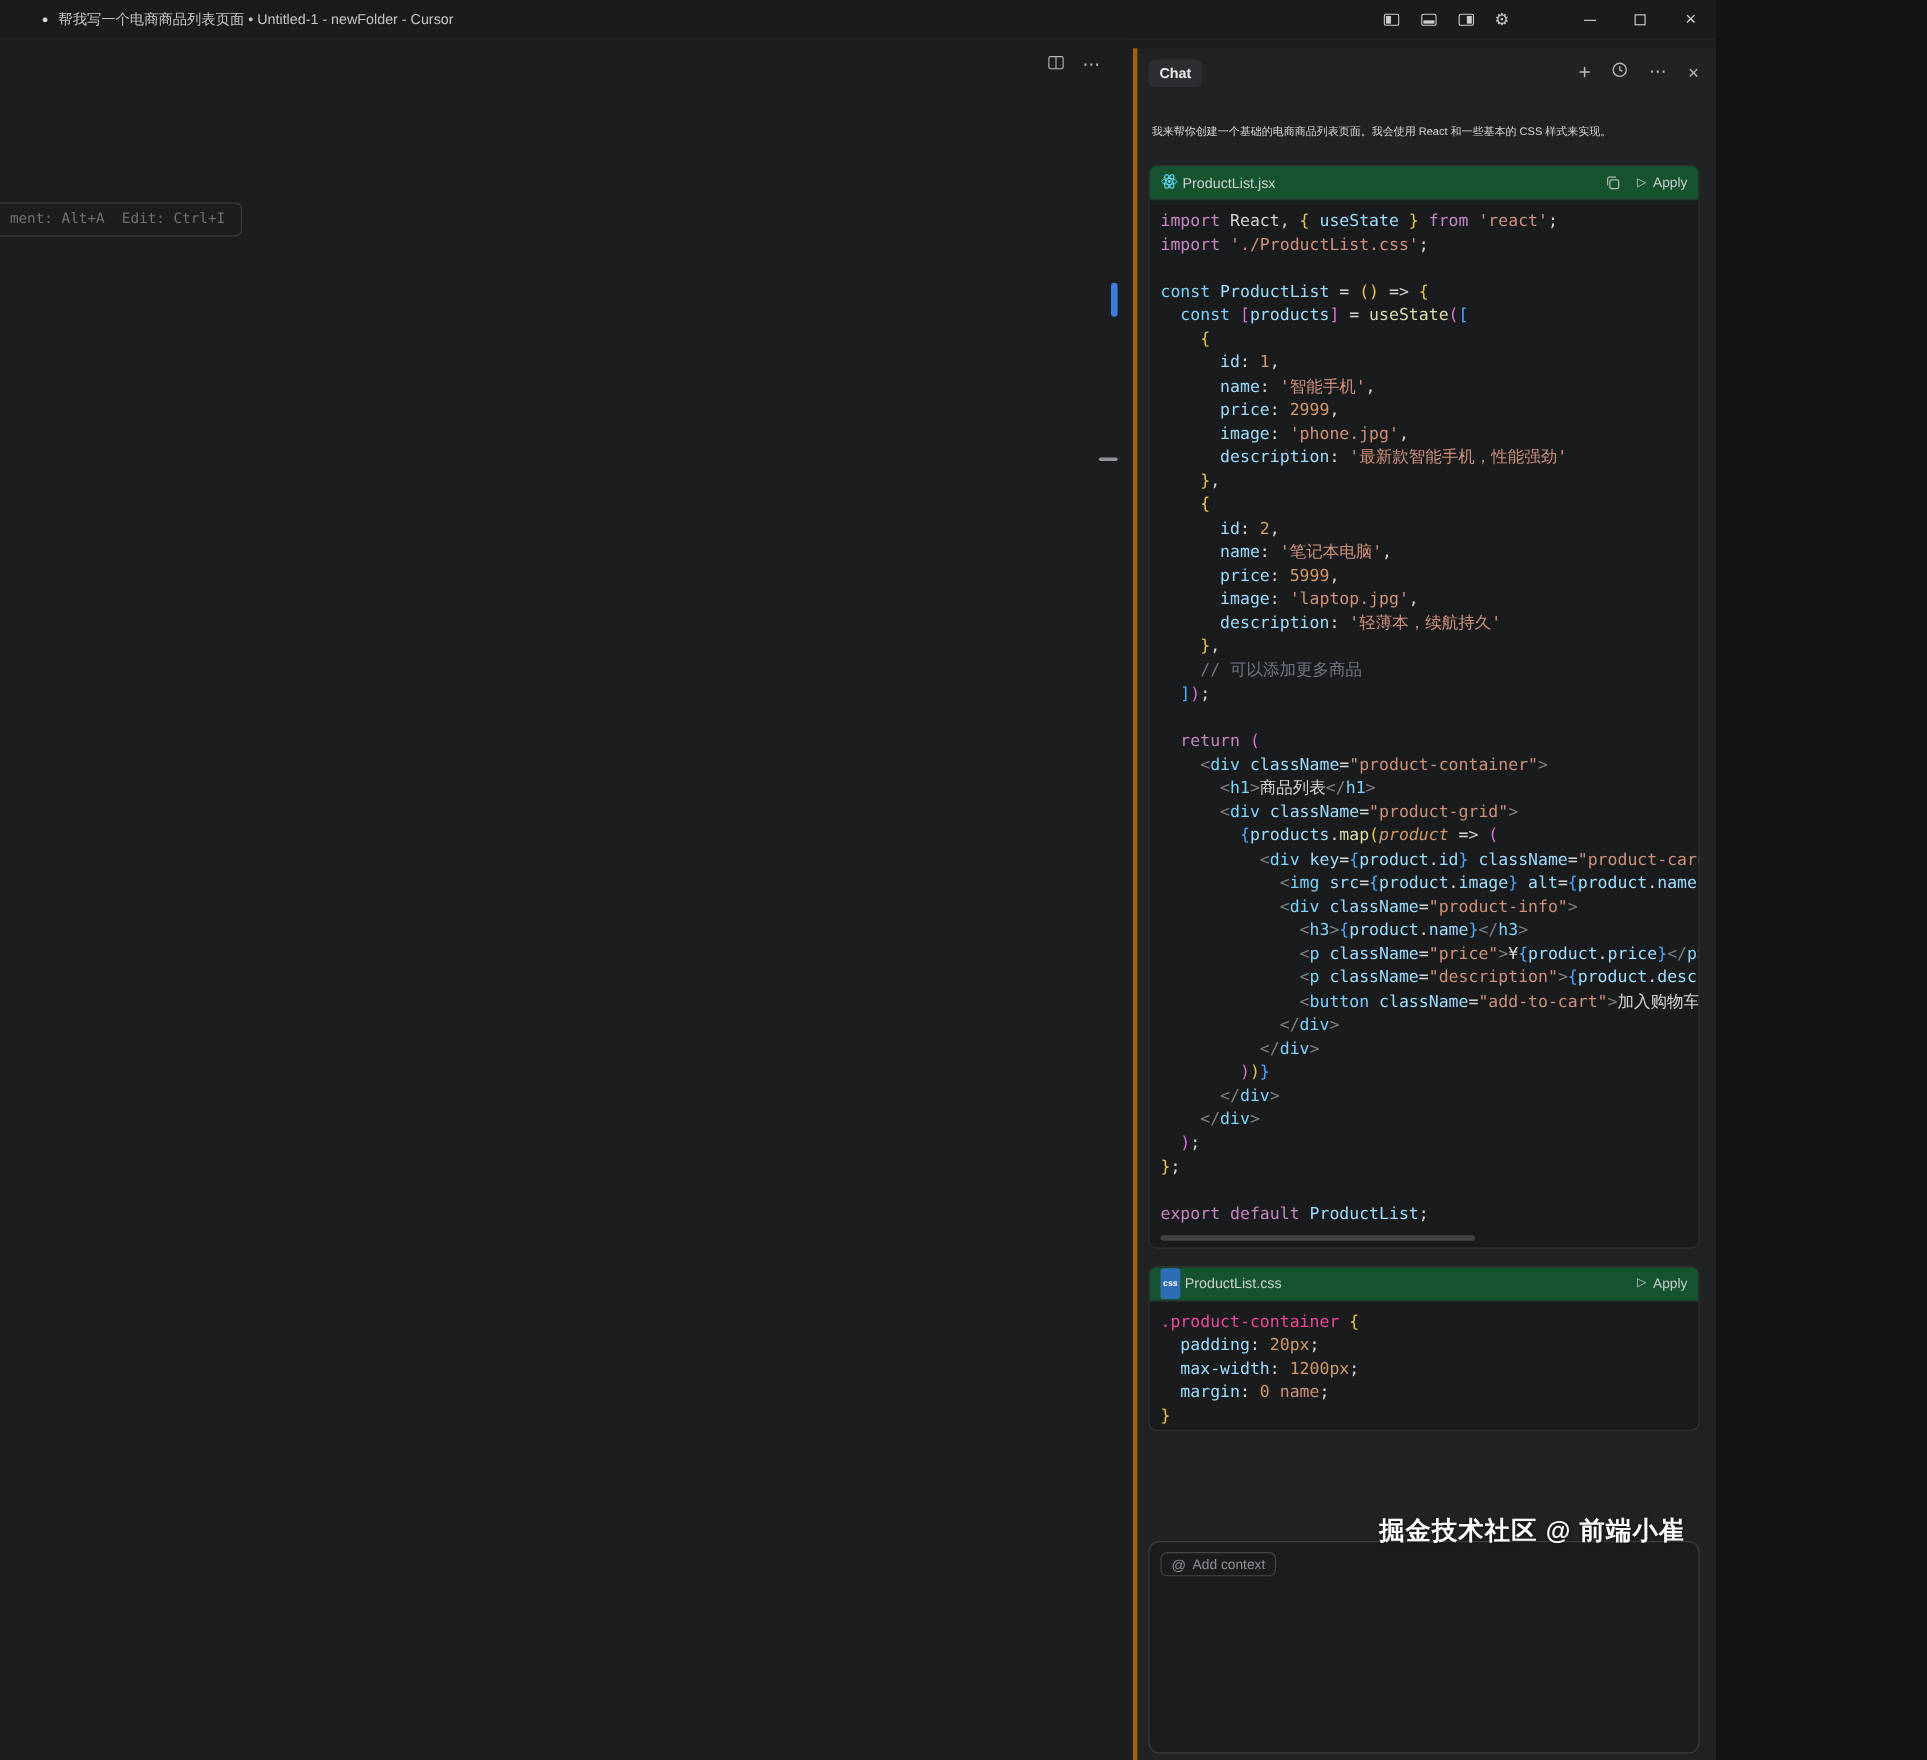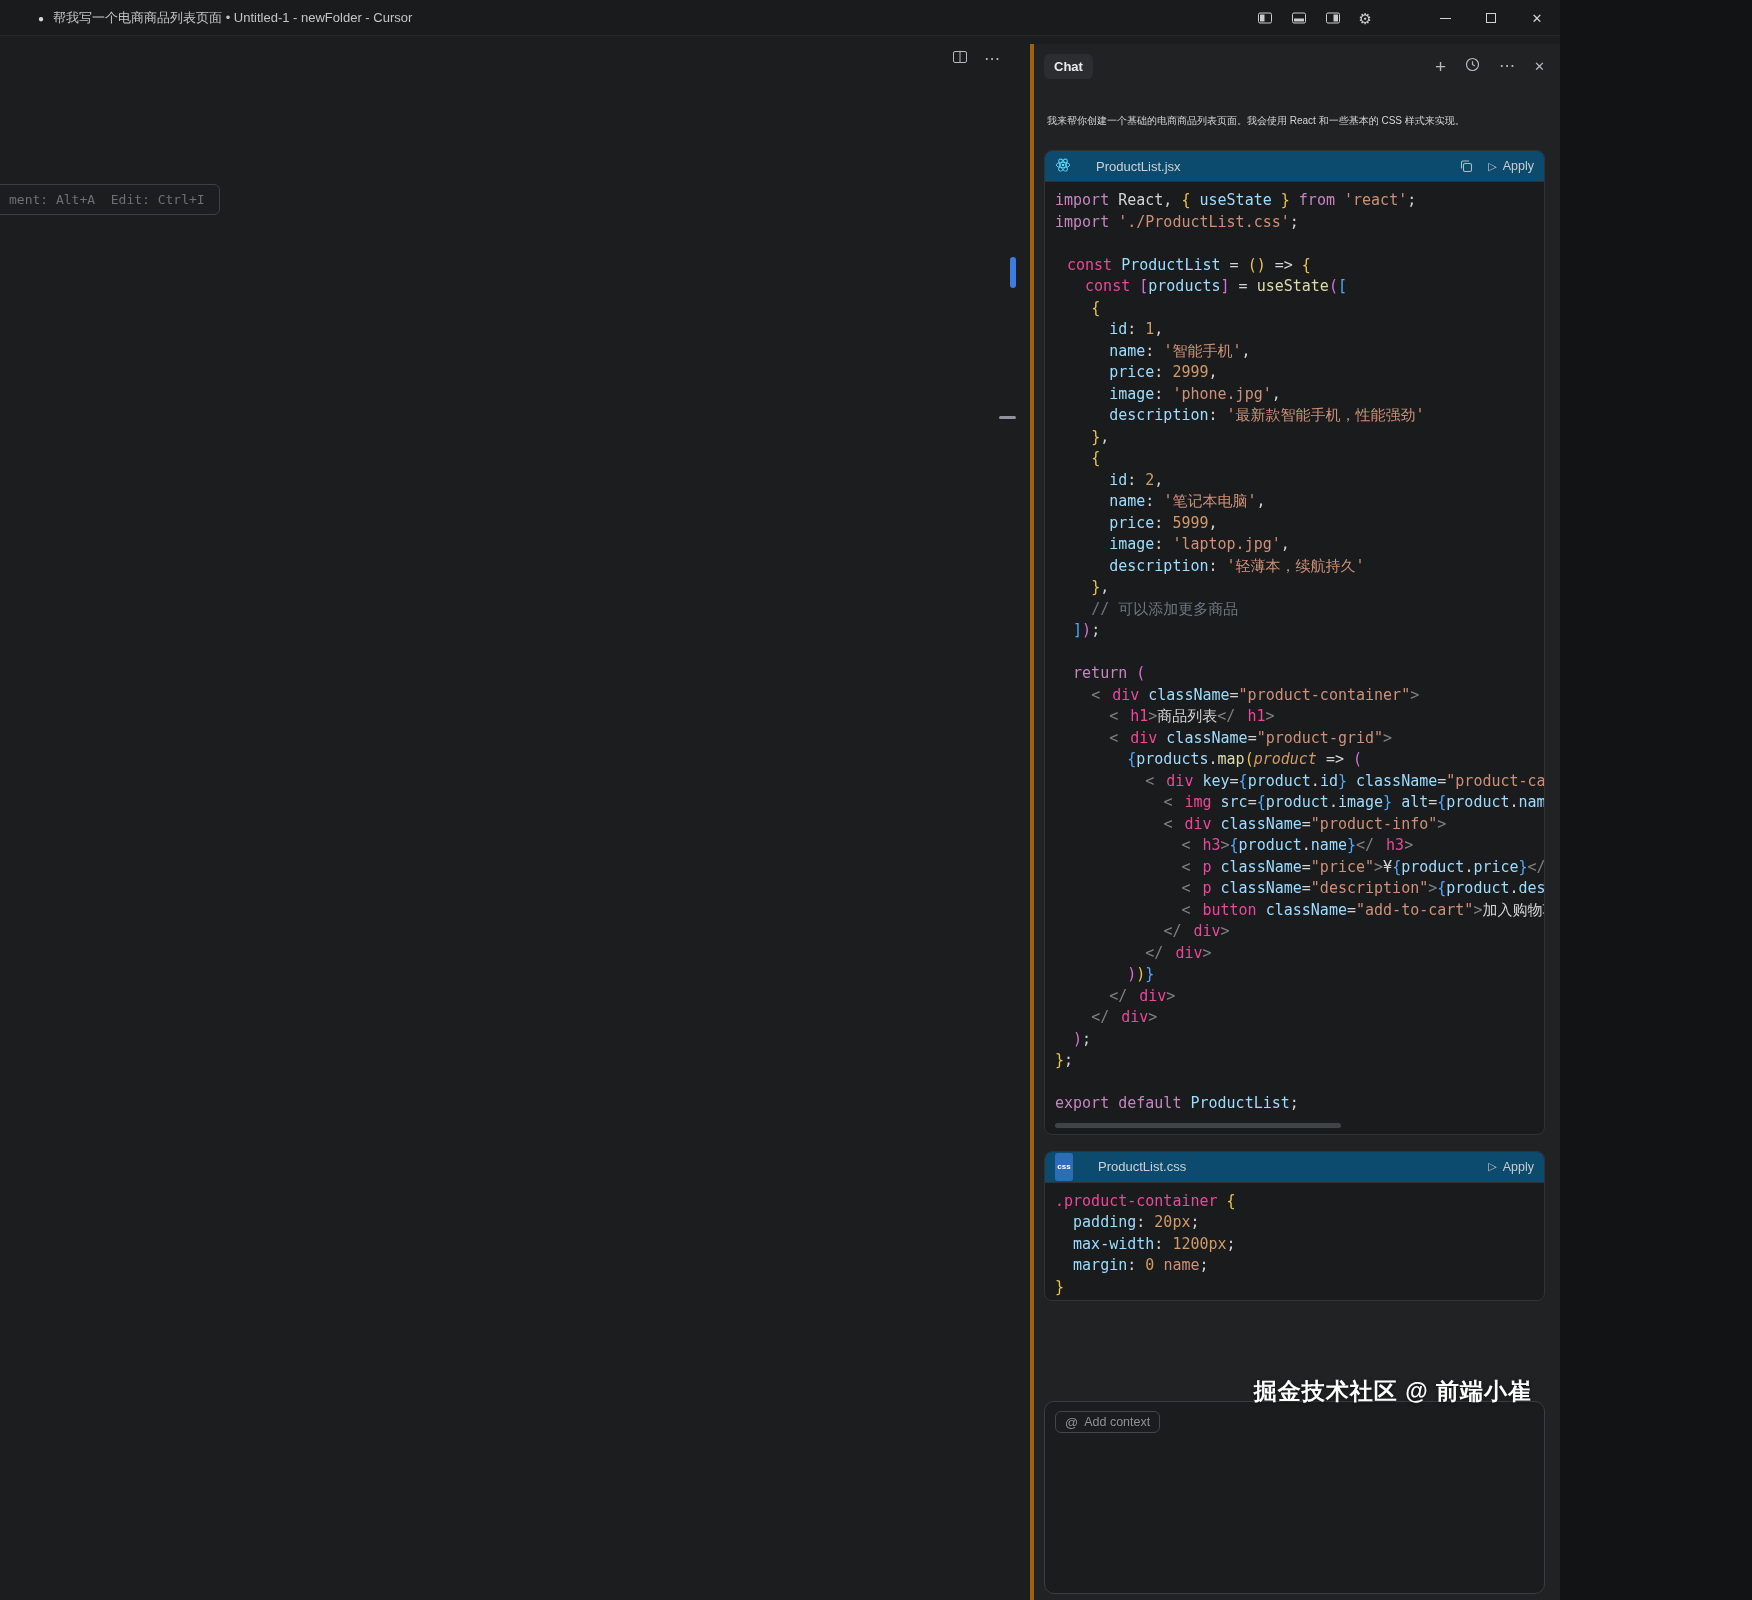--- a/index.html
+++ b/index.html
@@ -37,36 +37,36 @@
   .chat-header-icons { margin-left:auto; display:flex; align-items:center; gap:18px; color:#b6babd; }
   .icon-plus { font-size:19px; line-height:1; }
   .icon-x { font-size:13px; line-height:1; }
 
   .chat-scroll { position:absolute; left:0; top:44px; width:100%; height:1312px; overflow:hidden; padding:0 15px 0 10px; }
   .user-msg { margin-top:12px; background:#27292c; border:1px solid #37393d; border-radius:8px; padding:11px 14px;
               color:#e7e7e7; font-size:14px; }
   .assistant { margin:20px 2px 0 3px; color:#d6d6d6; font-size:10px; line-height:26px; }
 
   .code-card { margin-top:16px; border:1px solid #303234; border-radius:8px; overflow:hidden; background:#1a1b1d; }
-  .code-head { height:31px; background:#0c4a6e; display:flex; align-items:center; gap:25px; padding:0 10px;
+  .code-head { height:31px; background:#14532d; display:flex; align-items:center; gap:4px; padding:0 10px;
                border-bottom:1px solid #303234; color:#ced1d3; font-size:13px; }
   .code-head-right { margin-left:auto; display:flex; align-items:center; gap:15px; }
   .copy-btn svg { display:block; }
   .apply-btn { display:flex; align-items:center; gap:6px; color:#c9cdd0; font-size:12.5px; cursor:default; }
   .play { font-size:11px; line-height:1; }
   .css-badge { min-width:18px; height:28px; background:#2d6db5; border-radius:3px; color:#fff; font-size:8px; font-weight:700;
                display:flex; align-items:center; justify-content:center; padding:0 2px; }
 
   .code-body { padding:8px 0 2px 10px; font-family:"DejaVu Sans Mono","Liberation Mono",monospace; font-size:15px; }
   .code-line { white-space:pre; height:21.5px; line-height:21.5px; overflow:hidden; }
   .hscroll { height:5px; width:286px; background:#414446; border-radius:3px; margin:6px 0 6px 10px; }
 
   
   .t-k1 { color:#c586c0; } 
-  .t-k2 { color:#ec4899;margin-left:12px; } 
+  .t-k2 { color:#7dd3fc; } 
   .t-fn { color:#dcdcaa; } 
   .t-va { color:#9cdcfe; } 
   .t-st { color:#ce9178; } 
   .t-nu { color:#d19a66; } 
   .t-pl { color:#d4d4d4; } 
   .t-br { color:#808080; } 
   .t-cm { color:#6e7681; } 
   .t-pr { color:#d19a66; font-style:italic; } 
   .t-b1 { color:#e9c44b; } 
   .t-b2 { color:#d670d6; } 

